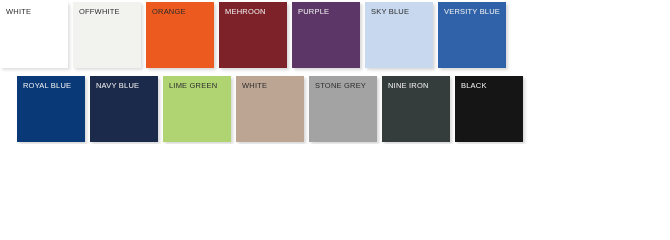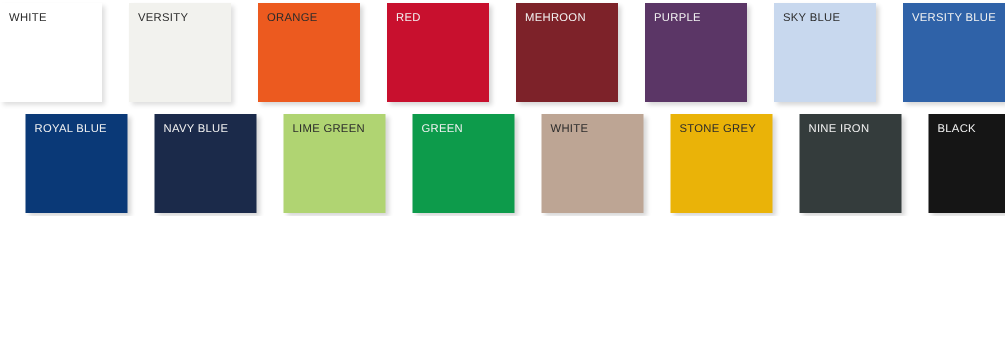--- a/index.html
+++ b/index.html
@@ -19,21 +19,21 @@
     position: relative;
     width: 670px;
     height: 144px;
     background: #ffffff;
   }
 
   .swatch-row {
     position: absolute;
     left: 0;
     display: flex;
-    gap: 18px;
+    gap: 5px;
     width: 594px;
     align-items: flex-end;
   }
 
   .swatch-row.row-0 { top: 2px; }
   .swatch-row.row-1 { top: 76px; padding-left: 17px; }
 
   .swatch {
     position: relative;
     width: 68px;
@@ -65,27 +65,24 @@
 </style>
 </head>
 <body>
 
 <div id="palette" style="background: rgb(255, 255, 255);">
     <div class="swatch-row row-0">
       <div class="swatch has-border" style="background: rgb(255, 255, 255);">
         <span class="swatch-label dark">WHITE</span>
       </div>
       <div class="swatch has-border" style="background: rgb(242, 242, 238);">
-        <span class="swatch-label dark">VERSITY</span>
+        <span class="swatch-label dark">OFFWHITE</span>
       </div>
       <div class="swatch" style="background: rgb(236, 90, 31);">
         <span class="swatch-label dark">ORANGE</span>
-      </div>
-      <div class="swatch" style="background: rgb(200, 16, 46);">
-        <span class="swatch-label light">RED</span>
       </div>
       <div class="swatch" style="background: rgb(125, 34, 41);">
         <span class="swatch-label light">MEHROON</span>
       </div>
       <div class="swatch" style="background: rgb(91, 54, 102); text-decoration: underline;">
         <span class="swatch-label light">PURPLE</span>
       </div>
       <div class="swatch" style="background: rgb(200, 216, 238); text-decoration: underline;">
         <span class="swatch-label dark">SKY BLUE</span>
       </div>
@@ -96,27 +93,24 @@
     <div class="swatch-row row-1">
       <div class="swatch" style="background: rgb(10, 57, 119);">
         <span class="swatch-label light">ROYAL BLUE</span>
       </div>
       <div class="swatch" style="background: rgb(27, 42, 74);">
         <span class="swatch-label light">NAVY BLUE</span>
       </div>
       <div class="swatch" style="background: rgb(176, 212, 114);">
         <span class="swatch-label dark">LIME GREEN</span>
       </div>
-      <div class="swatch" style="background: rgb(13, 155, 75);">
-        <span class="swatch-label light">GREEN</span>
-      </div>
       <div class="swatch" style="background: rgb(189, 165, 148);">
         <span class="swatch-label dark">WHITE</span>
       </div>
-      <div class="swatch" style="background: #eab308;">
+      <div class="swatch" style="background: #a3a3a3;">
         <span class="swatch-label dark">STONE GREY</span>
       </div>
       <div class="swatch" style="background: rgb(52, 60, 60);">
         <span class="swatch-label light">NINE IRON</span>
       </div>
       <div class="swatch" style="background: rgb(21, 21, 21);">
         <span class="swatch-label light">BLACK</span>
       </div>
     </div>
   </div>

